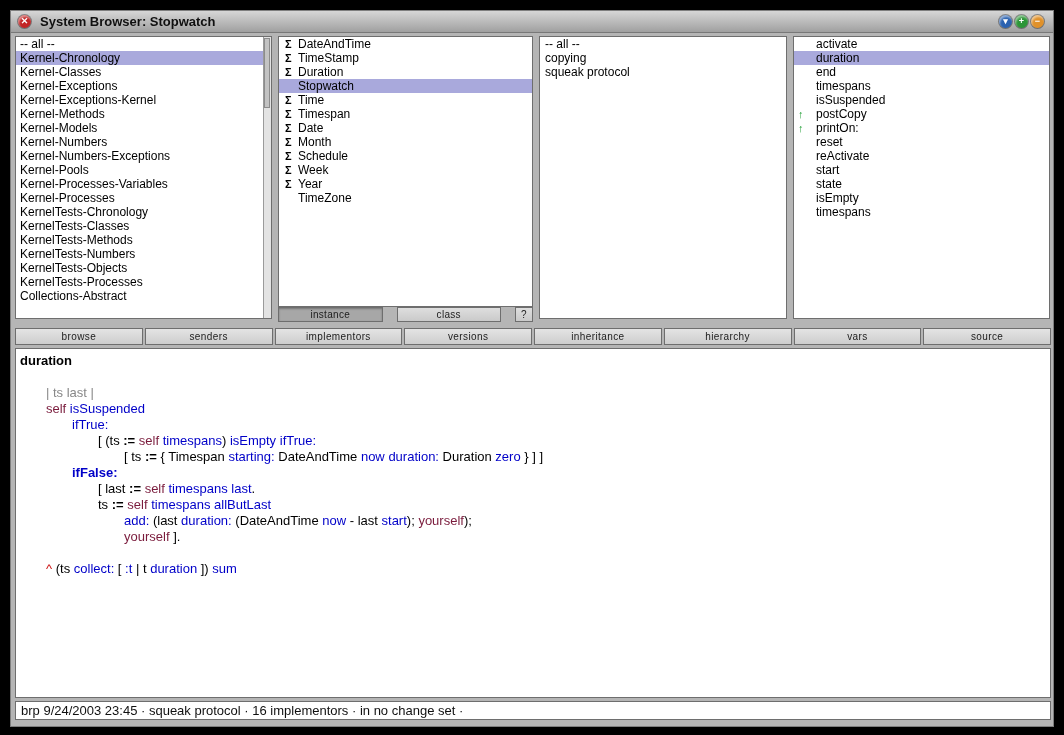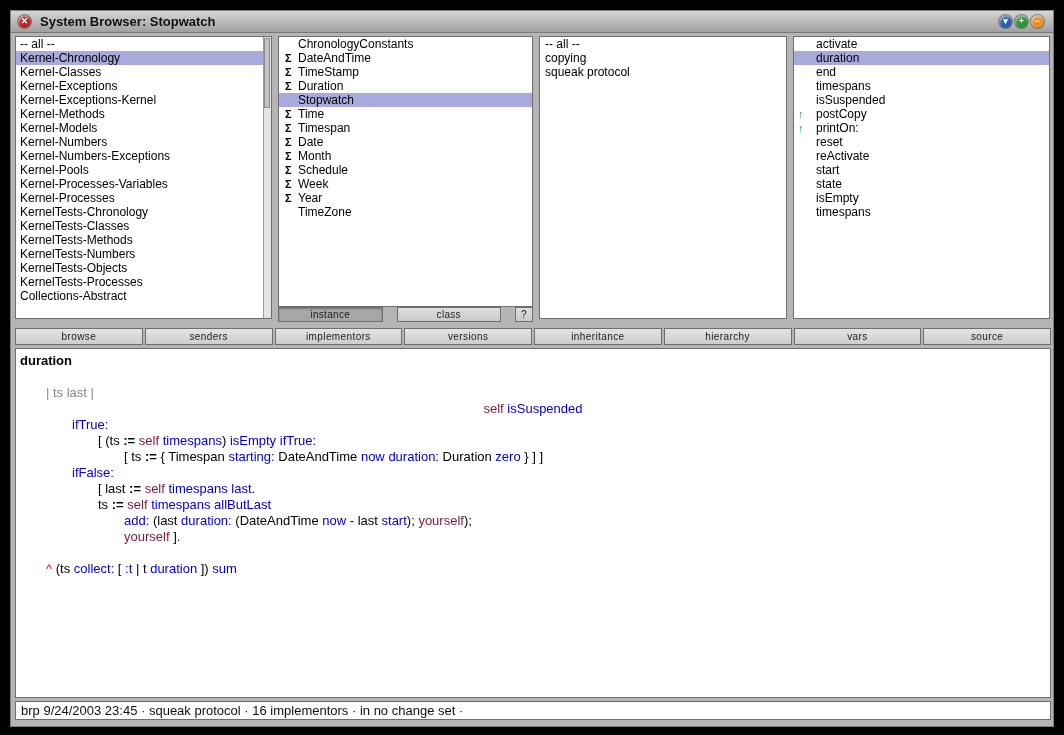--- a/index.html
+++ b/index.html
@@ -160,24 +160,20 @@
         </div>
       </div>
     <div class="vscroll">
       <div class="vthumb"></div>
     </div>
   </div>
 
   <div class="pane classes">
     <div class="list">
         <div class="row">
-          <span class="slot" style="width: 13px;"></span>
-          <span>ChronologyConstants</span>
-        </div>
-        <div class="row">
           <span class="slot" style="width: 13px; color: rgb(0, 0, 0); font-weight: bold;">Σ</span>
           <span>DateAndTime</span>
         </div>
         <div class="row">
           <span class="slot" style="width: 13px; color: rgb(0, 0, 0); font-weight: bold;">Σ</span>
           <span>TimeStamp</span>
         </div>
         <div class="row">
           <span class="slot" style="width: 13px; color: rgb(0, 0, 0); font-weight: bold;">Σ</span>
           <span>Duration</span>
@@ -306,25 +302,25 @@
     <div class="tbbtn">inheritance</div>
     <div class="tbbtn">hierarchy</div>
     <div class="tbbtn">vars</div>
     <div class="tbbtn">source</div>
   </div>
 
   <div class="code">
       <div class="cline" style="padding-left: 4px;"><span style="color: rgb(0, 0, 0); font-weight: bold;">duration</span></div>
       <div class="cline" style="padding-left: 4px;">&nbsp;</div>
       <div class="cline" style="padding-left: 30px;"><span style="color: rgb(136, 136, 136);">| ts last |</span></div>
-      <div class="cline" style=" text-align: center;"><span style="color: rgb(122, 27, 60);">self</span><span style="color: rgb(0, 0, 0);"> </span><span style="color: rgb(0, 0, 200);">isSuspended</span></div>
+      <div class="cline" style="padding-left: 30px;"><span style="color: rgb(122, 27, 60);">self</span><span style="color: rgb(0, 0, 0);"> </span><span style="color: rgb(0, 0, 200);">isSuspended</span></div>
       <div class="cline" style="padding-left: 56px;"><span style="color: rgb(0, 0, 200);">ifTrue:</span></div>
       <div class="cline" style="padding-left: 82px;"><span style="color: rgb(0, 0, 0);">[ (ts </span><span style="color: rgb(0, 0, 0); font-weight: bold;">:=</span><span style="color: rgb(0, 0, 0);"> </span><span style="color: rgb(122, 27, 60);">self</span><span style="color: rgb(0, 0, 0);"> </span><span style="color: rgb(0, 0, 200);">timespans</span><span style="color: rgb(0, 0, 0);">) </span><span style="color: rgb(0, 0, 200);">isEmpty</span><span style="color: rgb(0, 0, 0);"> </span><span style="color: rgb(0, 0, 200);">ifTrue:</span></div>
       <div class="cline" style="padding-left: 108px;"><span style="color: rgb(0, 0, 0);">[ ts </span><span style="color: rgb(0, 0, 0); font-weight: bold;">:=</span><span style="color: rgb(0, 0, 0);"> { Timespan </span><span style="color: rgb(0, 0, 200);">starting:</span><span style="color: rgb(0, 0, 0);"> DateAndTime </span><span style="color: rgb(0, 0, 200);">now</span><span style="color: rgb(0, 0, 0);"> </span><span style="color: rgb(0, 0, 200);">duration:</span><span style="color: rgb(0, 0, 0);"> Duration </span><span style="color: rgb(0, 0, 200);">zero</span><span style="color: rgb(0, 0, 0);"> } ] ]</span></div>
-      <div class="cline" style="padding-left: 56px;"><span style="color: rgb(0, 0, 200);">ifFalse:</span></div>
+      <div class="cline" style="padding-left: 56px;"><span style="color: rgb(0, 0, 200); font-weight: bold;">ifFalse:</span></div>
       <div class="cline" style="padding-left: 82px;"><span style="color: rgb(0, 0, 0);">[ last </span><span style="color: rgb(0, 0, 0); font-weight: bold;">:=</span><span style="color: rgb(0, 0, 0);"> </span><span style="color: rgb(122, 27, 60);">self</span><span style="color: rgb(0, 0, 0);"> </span><span style="color: rgb(0, 0, 200);">timespans</span><span style="color: rgb(0, 0, 0);"> </span><span style="color: rgb(0, 0, 200);">last</span><span style="color: rgb(0, 0, 0);">.</span></div>
       <div class="cline" style="padding-left: 82px;"><span style="color: rgb(0, 0, 0);">ts </span><span style="color: rgb(0, 0, 0); font-weight: bold;">:=</span><span style="color: rgb(0, 0, 0);"> </span><span style="color: rgb(122, 27, 60);">self</span><span style="color: rgb(0, 0, 0);"> </span><span style="color: rgb(0, 0, 200);">timespans</span><span style="color: rgb(0, 0, 0);"> </span><span style="color: rgb(0, 0, 200);">allButLast</span></div>
       <div class="cline" style="padding-left: 108px;"><span style="color: rgb(0, 0, 200);">add:</span><span style="color: rgb(0, 0, 0);"> (last </span><span style="color: rgb(0, 0, 200);">duration:</span><span style="color: rgb(0, 0, 0);"> (DateAndTime </span><span style="color: rgb(0, 0, 200);">now</span><span style="color: rgb(0, 0, 0);"> - last </span><span style="color: rgb(0, 0, 200);">start</span><span style="color: rgb(0, 0, 0);">); </span><span style="color: rgb(122, 27, 60);">yourself</span><span style="color: rgb(0, 0, 0);">);</span></div>
       <div class="cline" style="padding-left: 108px;"><span style="color: rgb(122, 27, 60);">yourself</span><span style="color: rgb(0, 0, 0);"> ].</span></div>
       <div class="cline" style="padding-left: 4px;">&nbsp;</div>
       <div class="cline" style="padding-left: 30px;"><span style="color: rgb(204, 17, 17);">^</span><span style="color: rgb(0, 0, 0);"> (ts </span><span style="color: rgb(0, 0, 200);">collect:</span><span style="color: rgb(0, 0, 0);"> [ </span><span style="color: rgb(0, 0, 200);">:t</span><span style="color: rgb(0, 0, 0);"> | t </span><span style="color: rgb(0, 0, 200);">duration</span><span style="color: rgb(0, 0, 0);"> ]) </span><span style="color: rgb(0, 0, 200);">sum</span></div>
     </div>
 
   <div class="statusbar">
     <span>brp 9/24/2003 23:45 · squeak protocol · 16 implementors · in no change set ·</span>

